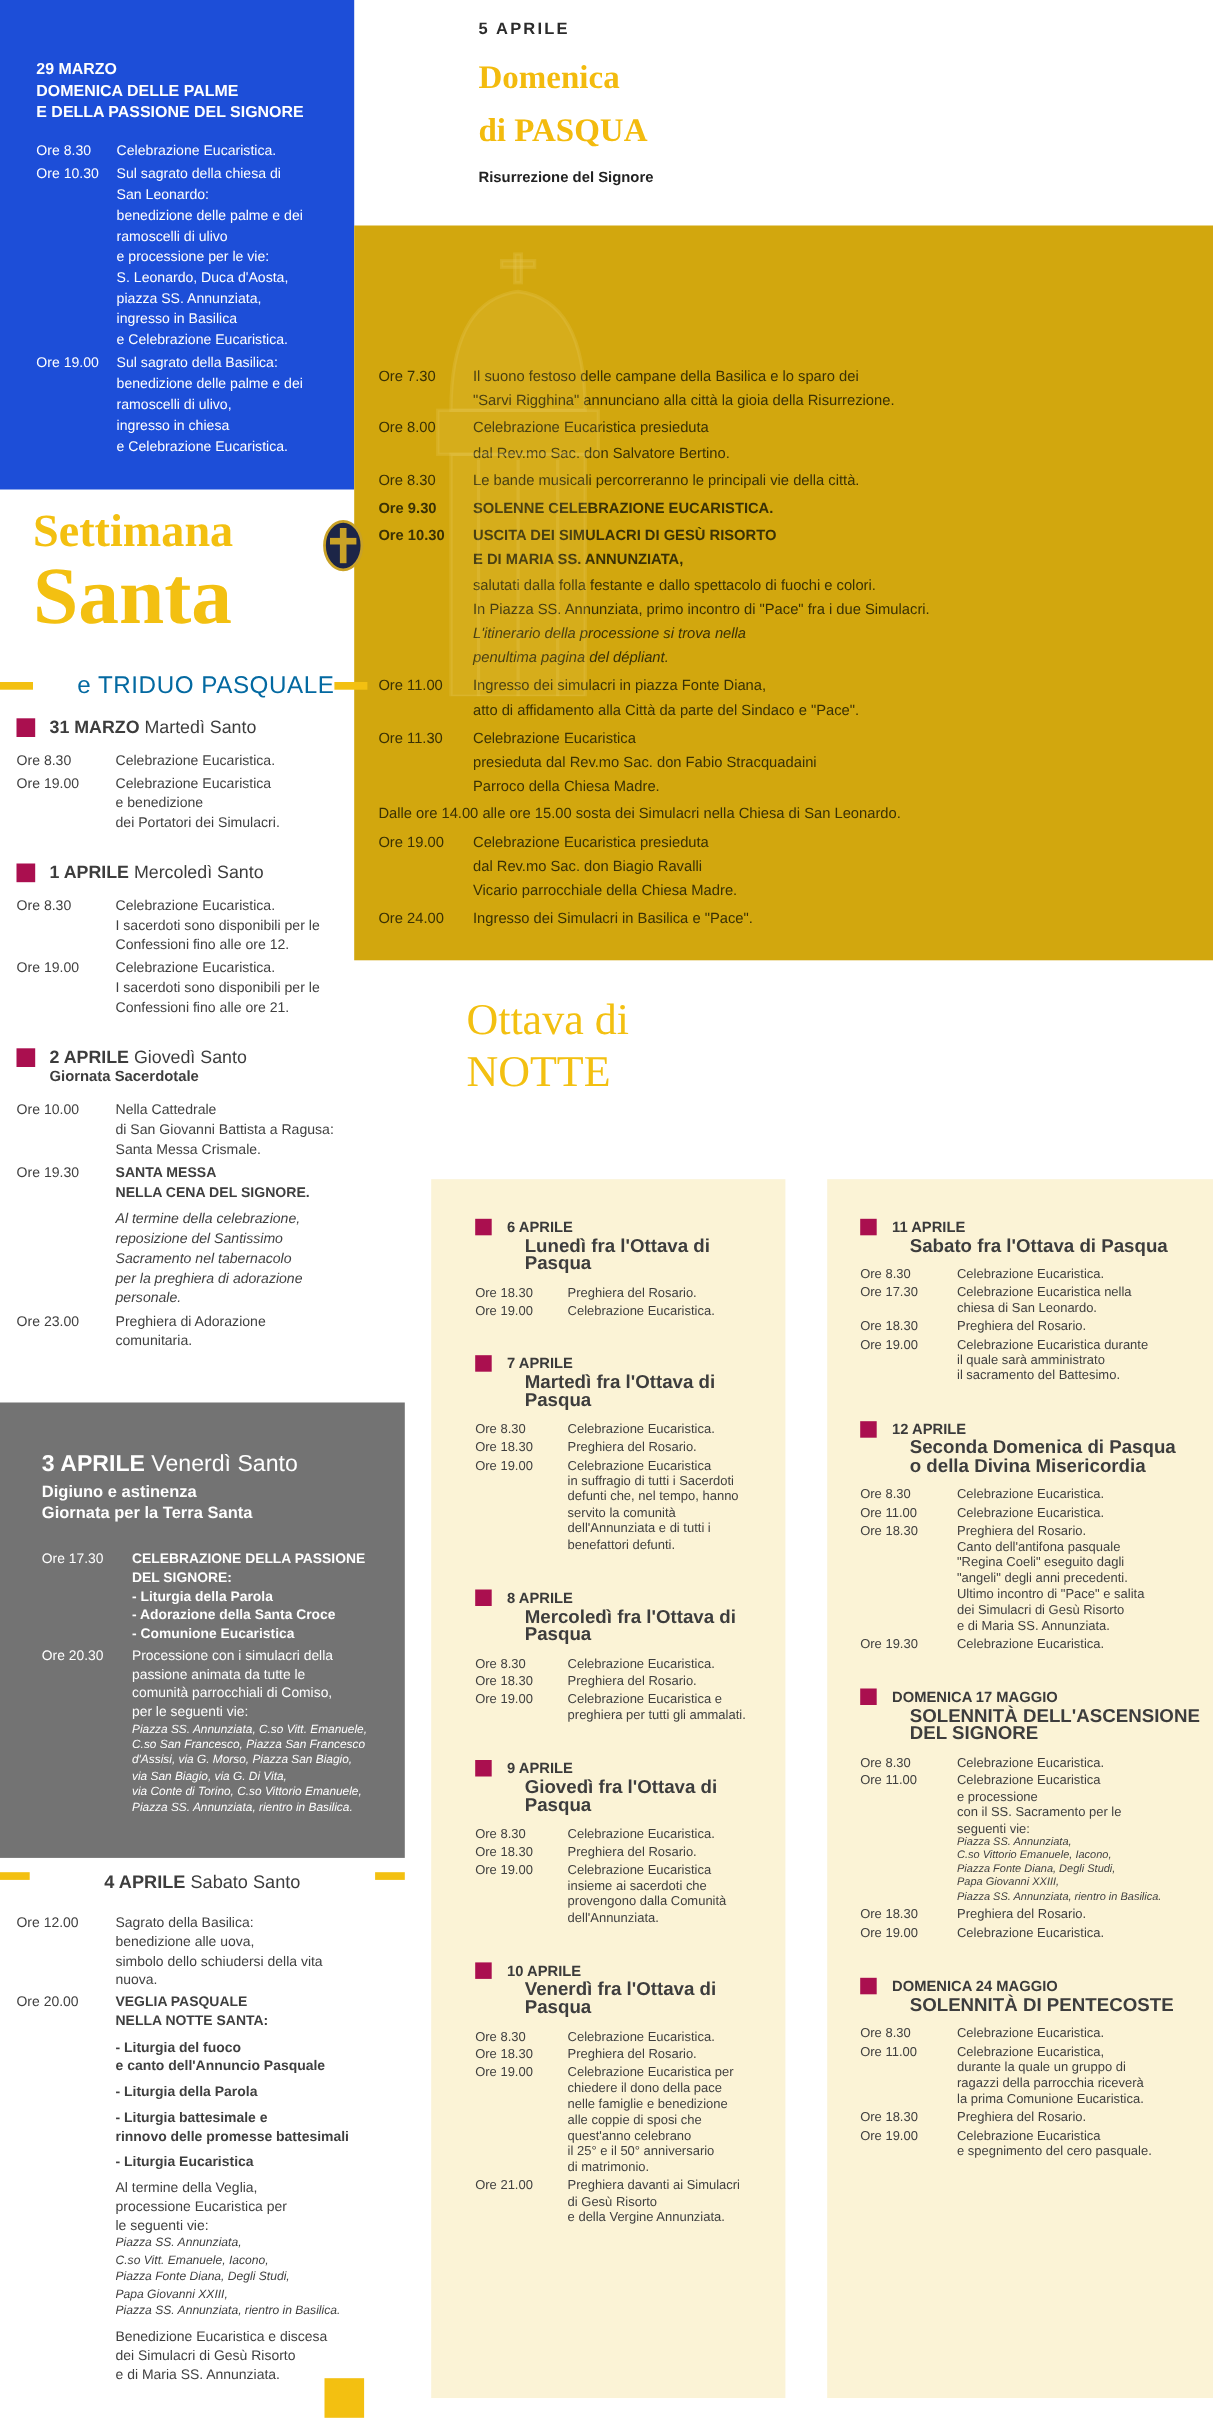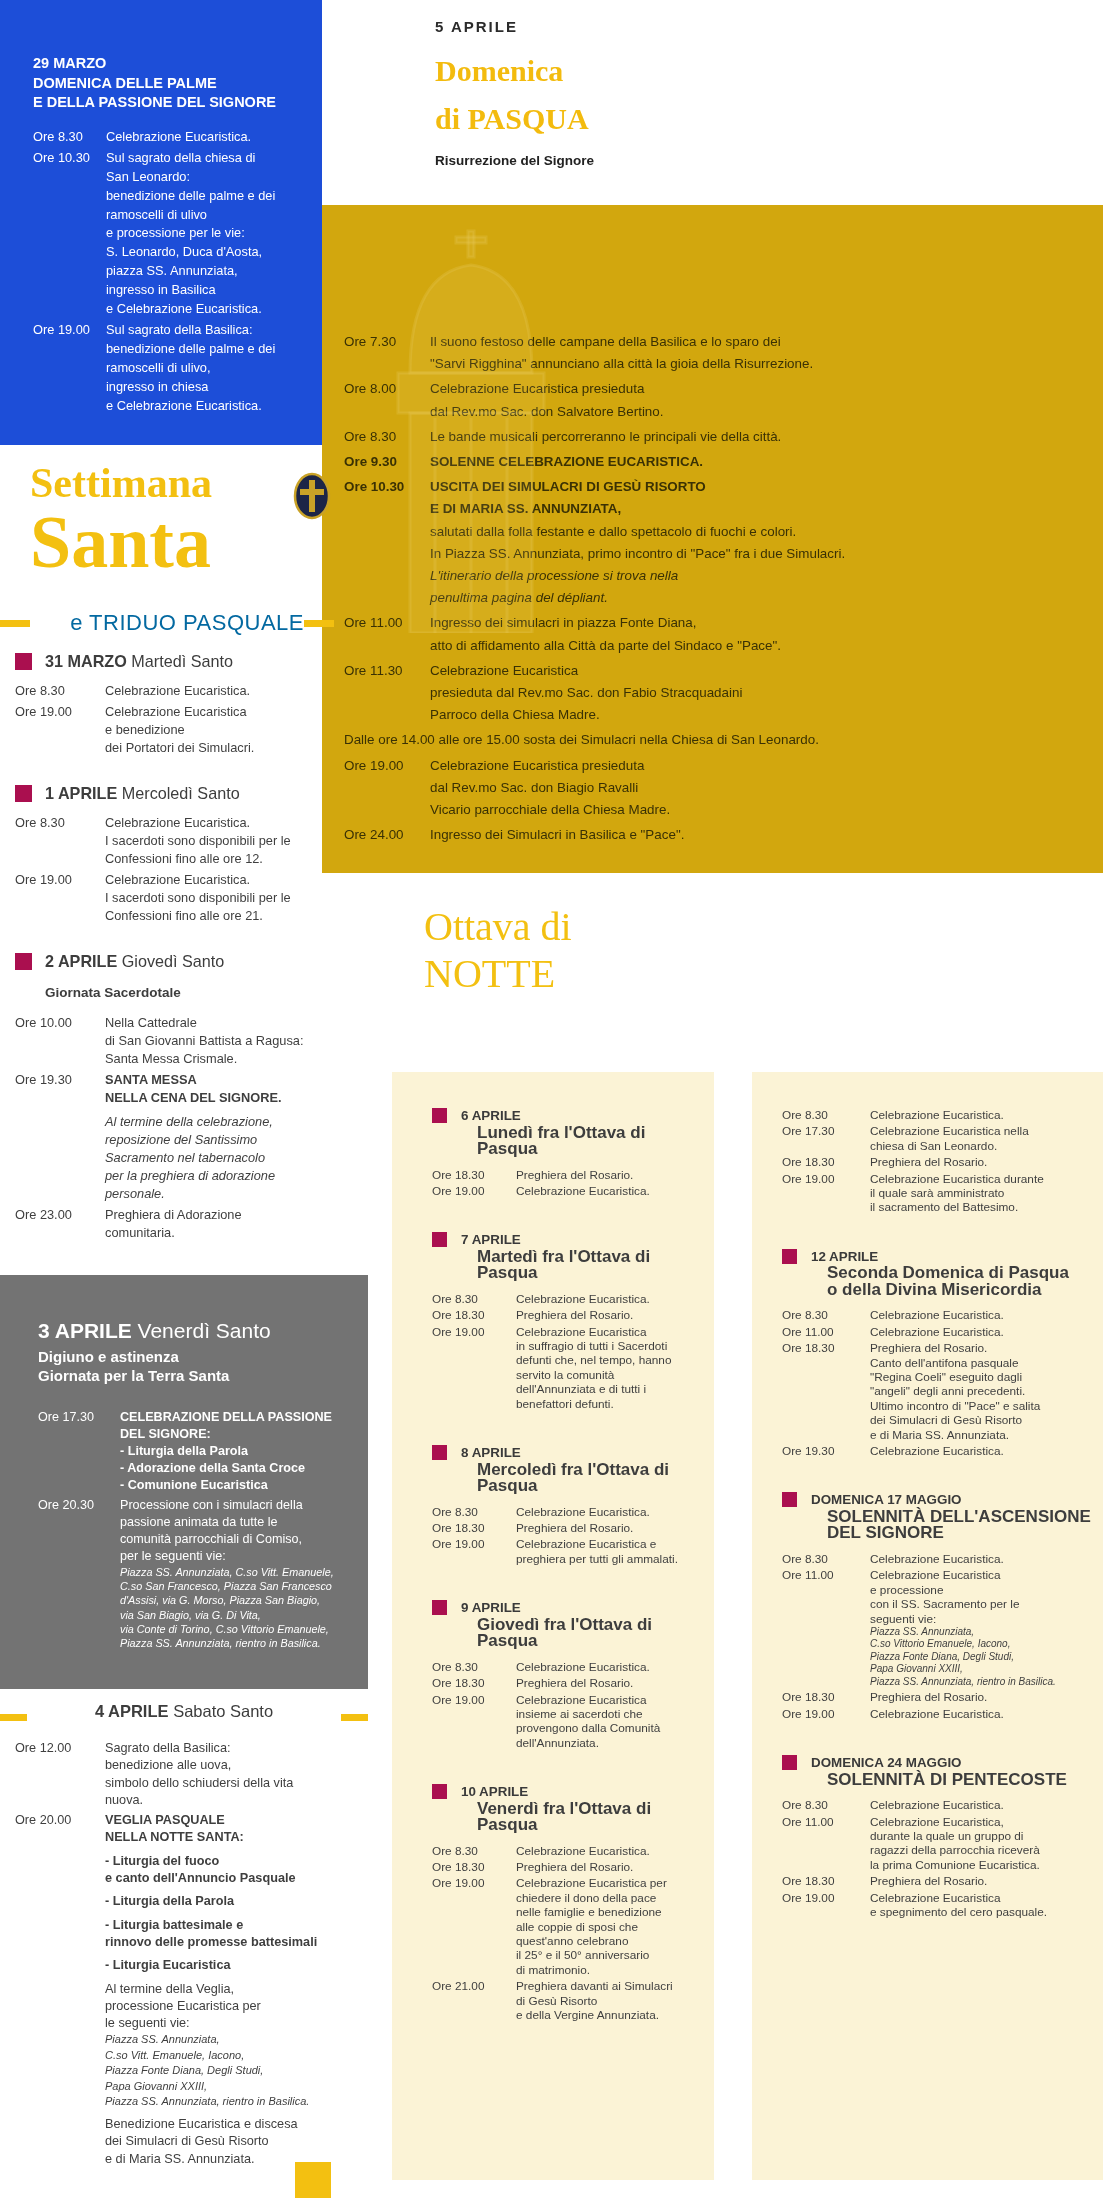--- a/index.html
+++ b/index.html
@@ -44,36 +44,36 @@
   #hw-sub{left:0; top:610px; width:334px; display:flex; align-items:center;}
   #hw-sub .dash{width:30px; height:7px; background:#f3c011; flex:none;}
   #hw-sub .txt{flex:1; text-align:right; font-size:22px; color:#0369a1; letter-spacing:0.5px;}
 
   
   .section{margin-bottom:26px;}
   .sec-head{display:flex; margin-bottom:12px;}
   .bullet{flex:none; width:17px; height:17px; background:#aa0f4f; margin-right:13px; margin-top:1px;}
   .sec-title .t-line{font-size:16.2px; color:#3d3d3d;}
   .sec-title .strong{font-weight:700;}
-  .sec-title .t-extra{font-size:13.5px; font-weight:700; color:#3d3d3d; margin-top:14px;}
+  .sec-title .t-extra{font-size:13.5px; font-weight:700; color:#3d3d3d; margin-top:0;}
 
   #left-sections{left:15px; top:652px; width:302px; --tw:90px; font-size:12.8px; line-height:18px; color:#3f3f3f;}
   #left-sections .section{margin-bottom:27px;}
 
   
   #gf-block{left:0; top:1275px; width:368px; height:414px; background:#737373; color:#ffffff;
     padding:44px 8px 0 38px; box-sizing:border-box; --tw:82px; font-size:12.6px; line-height:17px;}
   #gf-block .gf-head{font-size:21px; line-height:24px; margin-bottom:4px;}
   #gf-block .gf-head .strong{font-weight:700;}
   #gf-block .gf-sub{font-size:15px; font-weight:700; line-height:19px;}
   #gf-block .gf-events{margin-top:24px;}
   #gf-block .ln.s{font-size:10.8px; line-height:14.2px;}
 
   
-  #hs-heading{left:0; top:1702px; width:368px; display:flex; align-items:flex-end;}
+  #hs-heading{left:0; top:1702px; width:368px; display:flex; align-items:flex-start;}
   #hs-heading .dash{width:27px; height:7px; background:#f3c011; flex:none;}
   #hs-heading .txt{flex:1; text-align:center; font-size:16.5px; color:#3d3d3d;}
   #hs-heading .strong{font-weight:700;}
   #hs-events{left:15px; top:1740px; width:332px; --tw:90px; font-size:12.7px; line-height:17.3px; color:#3f3f3f;}
   #hs-events .ln.s{font-size:11px; line-height:15.5px;}
 
   
   #octave-title{left:424px; top:903px; font-family:"Liberation Serif", serif; font-weight:400;
     font-size:40px; line-height:47px; color:#f3c011;}
 
@@ -583,20 +583,27 @@
               <div class="ln">Preghiera davanti ai Simulacri</div>
               <div class="ln">di Gesù Risorto</div>
               <div class="ln">e della Vergine Annunziata.</div>
             </div>
           </div>
         </div>
       </div>
     </div>
   <div id="right-box" class="abs cream-box">
       <div class="section">
+        <div class="sec-head">
+          <span class="bullet"></span>
+          <div class="sec-title">
+            <div class="t-line"><span class="strong">11 APRILE</span></div>
+            <div class="t-extra">Sabato fra l'Ottava di Pasqua</div>
+          </div>
+        </div>
         <div class="events">
           <div class="ev">
             <div class="time">Ore 8.30</div>
             <div class="body">
               <div class="ln">Celebrazione Eucaristica.</div>
             </div>
           </div>
           <div class="ev">
             <div class="time">Ore 17.30</div>
             <div class="body">

